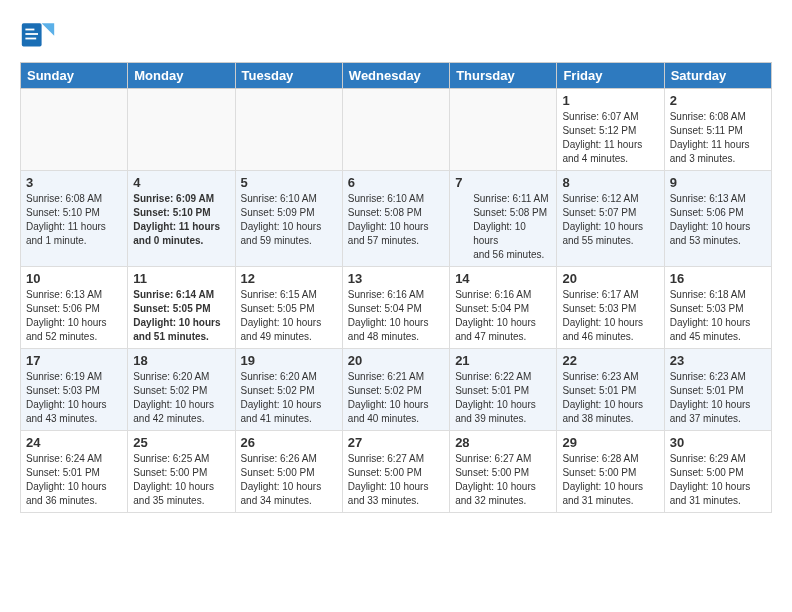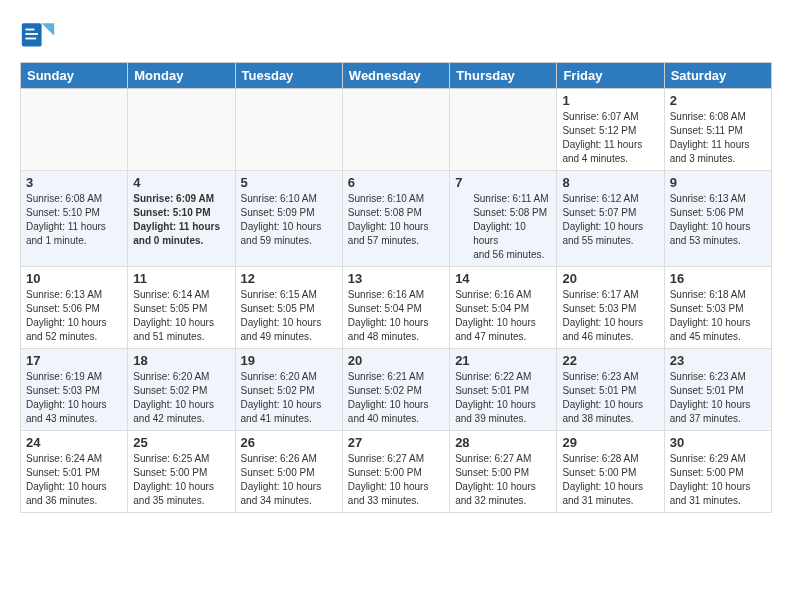--- a/index.html
+++ b/index.html
@@ -211,21 +211,21 @@
         <tr>
           <td>
             <span class="day-number">10</span>
             <div class="day-info" style="white-space: pre-line;">Sunrise: 6:13 AM
 Sunset: 5:06 PM
 Daylight: 10 hours
 and 52 minutes.</div>
           </td>
           <td>
             <span class="day-number">11</span>
-            <div class="day-info" style="white-space: pre-line;">Sunrise: 6:14 AM
+            <div class="day-info" style="white-space: pre-line; font-weight: bold;">Sunrise: 6:14 AM
 Sunset: 5:05 PM
 Daylight: 10 hours
 and 51 minutes.</div>
           </td>
           <td>
             <span class="day-number">12</span>
             <div class="day-info" style="white-space: pre-line;">Sunrise: 6:15 AM
 Sunset: 5:05 PM
 Daylight: 10 hours
 and 49 minutes.</div>

